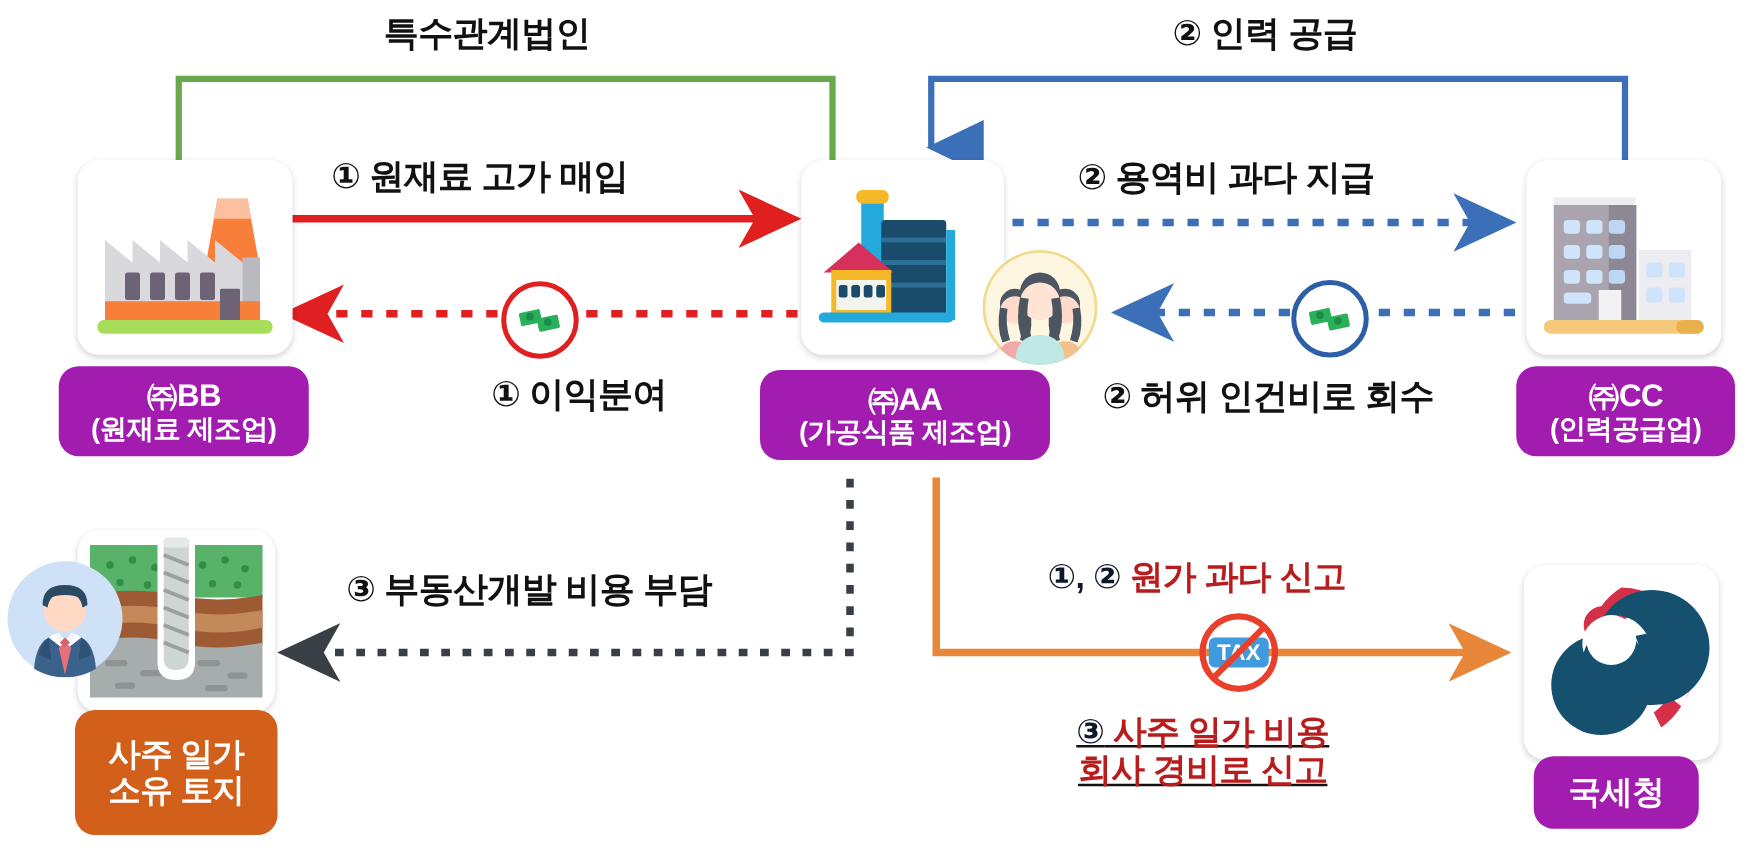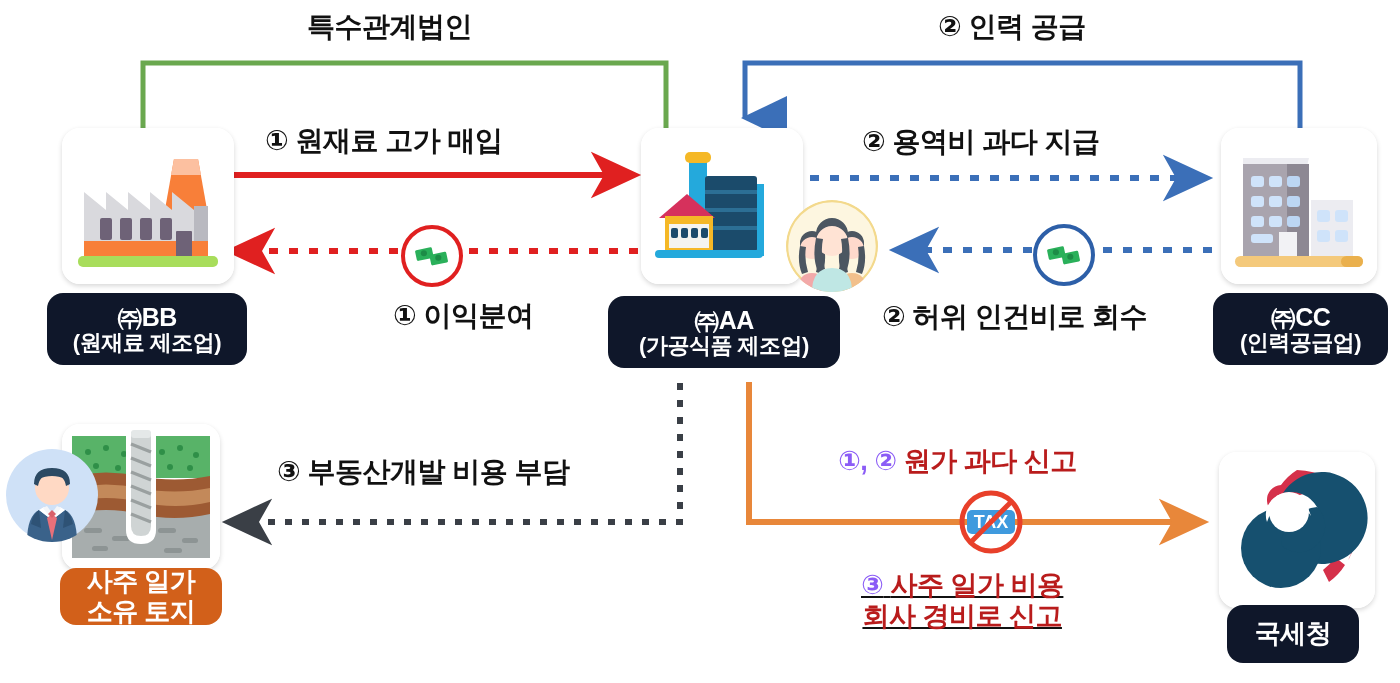--- a/index.html
+++ b/index.html
@@ -26,21 +26,21 @@
   }
   .node-icon {
     position: absolute;
     background: #ffffff;
     border-radius: 18px;
     box-shadow: 0 2px 5px rgba(0,0,0,0.16);
     overflow: hidden;
   }
   .node-label {
     position: absolute;
-    background: #0f172a;
+    background: #a21caf;
     color: #ffffff;
     border-radius: 16px;
     text-align: center;
     font-weight: bold;
     line-height: 1.12;
     display: flex;
     flex-direction: column;
     align-items: center;
     justify-content: center;
     padding: 4px 10px;
@@ -54,21 +54,21 @@
   .lbl-sub  { font-size: 22px; white-space: nowrap; }
   .lbl-one  { font-size: 26px; white-space: nowrap; }
   .edge-label {
     position: absolute;
     font-weight: bold;
     color: #111111;
     white-space: nowrap;
     letter-spacing: -0.5px;
     line-height: 1.15;
   }
-  .mix-num { color: #8b5cf6; }
+  .mix-num { color: #0f172a; }
   .mix-red { color: #b91c1c; }
   .sz-28 { font-size: 28px; }
   .sz-27 { font-size: 27px; }
   .circle-badge {
     position: absolute;
     border-radius: 50%;
     background: #ffffff;
     display: flex;
     align-items: center;
     justify-content: center;
@@ -302,21 +302,21 @@
       <path d="M34 62 l13 10 l13 -10 l-5 -3 l-8 6 l-8 -6 Z" fill="#ffffff"></path>
       <path d="M38 60 l9 12 l9 -12 l-4 -2 l-5 7 l-5 -7 Z" fill="#f4f6f9"></path>
 
       <path d="M47 66 l-5 4 l5 22 l5 -22 Z" fill="#e8707a"></path>
       <path d="M47 62 l-4 4 l4 4 l4 -4 Z" fill="#d9606a"></path>
 
       <path d="M34 62 q-6 4 -8 14 l10 4 Z" fill="#2e5275"></path>
       <path d="M60 62 q6 4 8 14 l-10 4 Z" fill="#2e5275"></path>
     </svg>
   </div>
-  <div class="node-label orange" style="left:60px; top:568px; width:162px; height:57px;">
+  <div class="node-label orange" style="left:60px; top:568px; width:162px; height:100px;">
     <span class="lbl-one">사주 일가</span>
     <span class="lbl-one">소유 토지</span>
   </div>
 
   <div class="node-icon" style="left:1219px; top:452px; width:156px; height:156px;">
     <svg viewBox="0 0 156 156" width="156" height="156">
       <rect x="0" y="0" width="156" height="156" fill="#ffffff"></rect>
 
       <path d="M78 18
                a60 60 0 0 1 48 95

